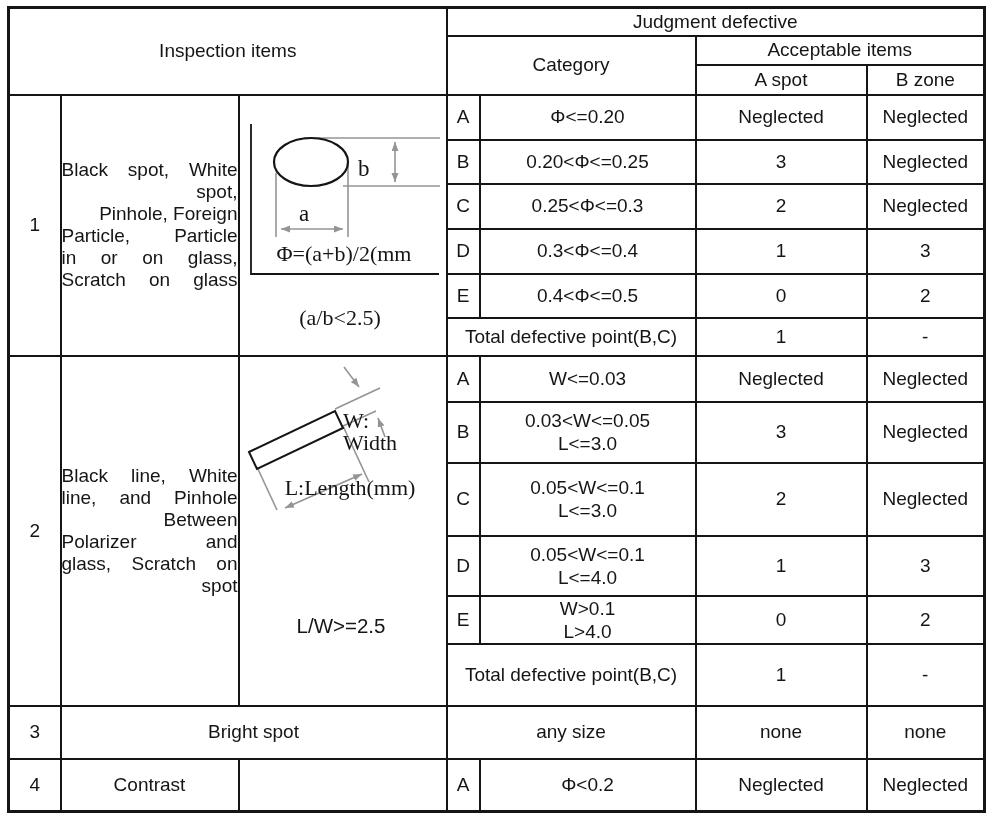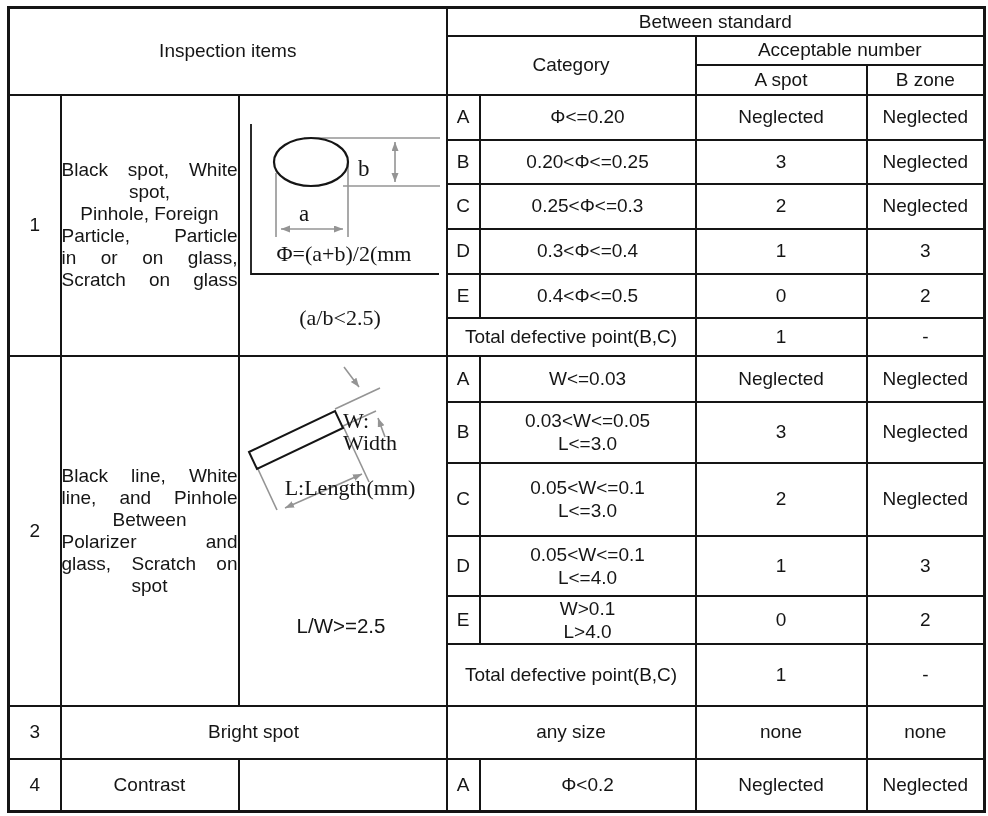--- a/index.html
+++ b/index.html
@@ -4,21 +4,21 @@
 <style>
   html,body{margin:0;padding:0;background:#ffffff;}
   body{width:988px;height:816px;position:relative;font-family:"Liberation Sans",sans-serif;color:#151515;}
   table.spec{border-collapse:collapse;table-layout:fixed;position:absolute;left:7px;top:6px;width:976px;}
   table.spec td{border:2px solid #151515;text-align:center;vertical-align:middle;padding:0;font-size:19px;overflow:hidden;}
   table.spec{border:3px solid #151515;}
   td.hdr{font-size:20px;}
   td.left{text-align:left;padding-left:13px;padding-right:9px;border-radius:10px;}
   td.itempar{text-align:left;padding:0 9px 0 12px;margin-top:9px;}
   .lines{line-height:22px;font-size:19px;}
-  .line{text-align:center;}
+  .line{text-align:right;}
   .line.j{text-align:justify;text-align-last:justify;}
   .r2{line-height:23px;}
   td.diag{position:relative;}
   td.diag svg{position:absolute;left:0;top:0;}
   .serif{font-family:"Liberation Serif",serif;}
 </style>
 </head>
 <body>
 
 <table class="spec">
@@ -28,25 +28,25 @@
       <col style="width:208px">
     <col style="width:33px">
       <col style="width:216px">
       <col style="width:171px">
       <col style="width:118px">
   </colgroup>
 
   <tbody>
       <tr style="height:28px">
     <td class="hdr" colspan="3" rowspan="3">Inspection items</td>
-    <td class="hdr" colspan="4">Between standard</td>
+    <td class="hdr" colspan="4">Judgment defective</td>
   </tr>
   <tr style="height:29px">
     <td class="hdr" colspan="2" rowspan="2">Category</td>
-    <td class="hdr" colspan="2">Acceptable number</td>
+    <td class="hdr" colspan="2">Acceptable items</td>
   </tr>
   <tr style="height:30px">
     <td class="hdr">A spot</td>
     <td class="hdr">B zone</td>
   </tr>
 
   <tr style="height:45px">
     <td rowspan="6">1</td>
     <td rowspan="6" class="itempar">
       <div class="lines">

